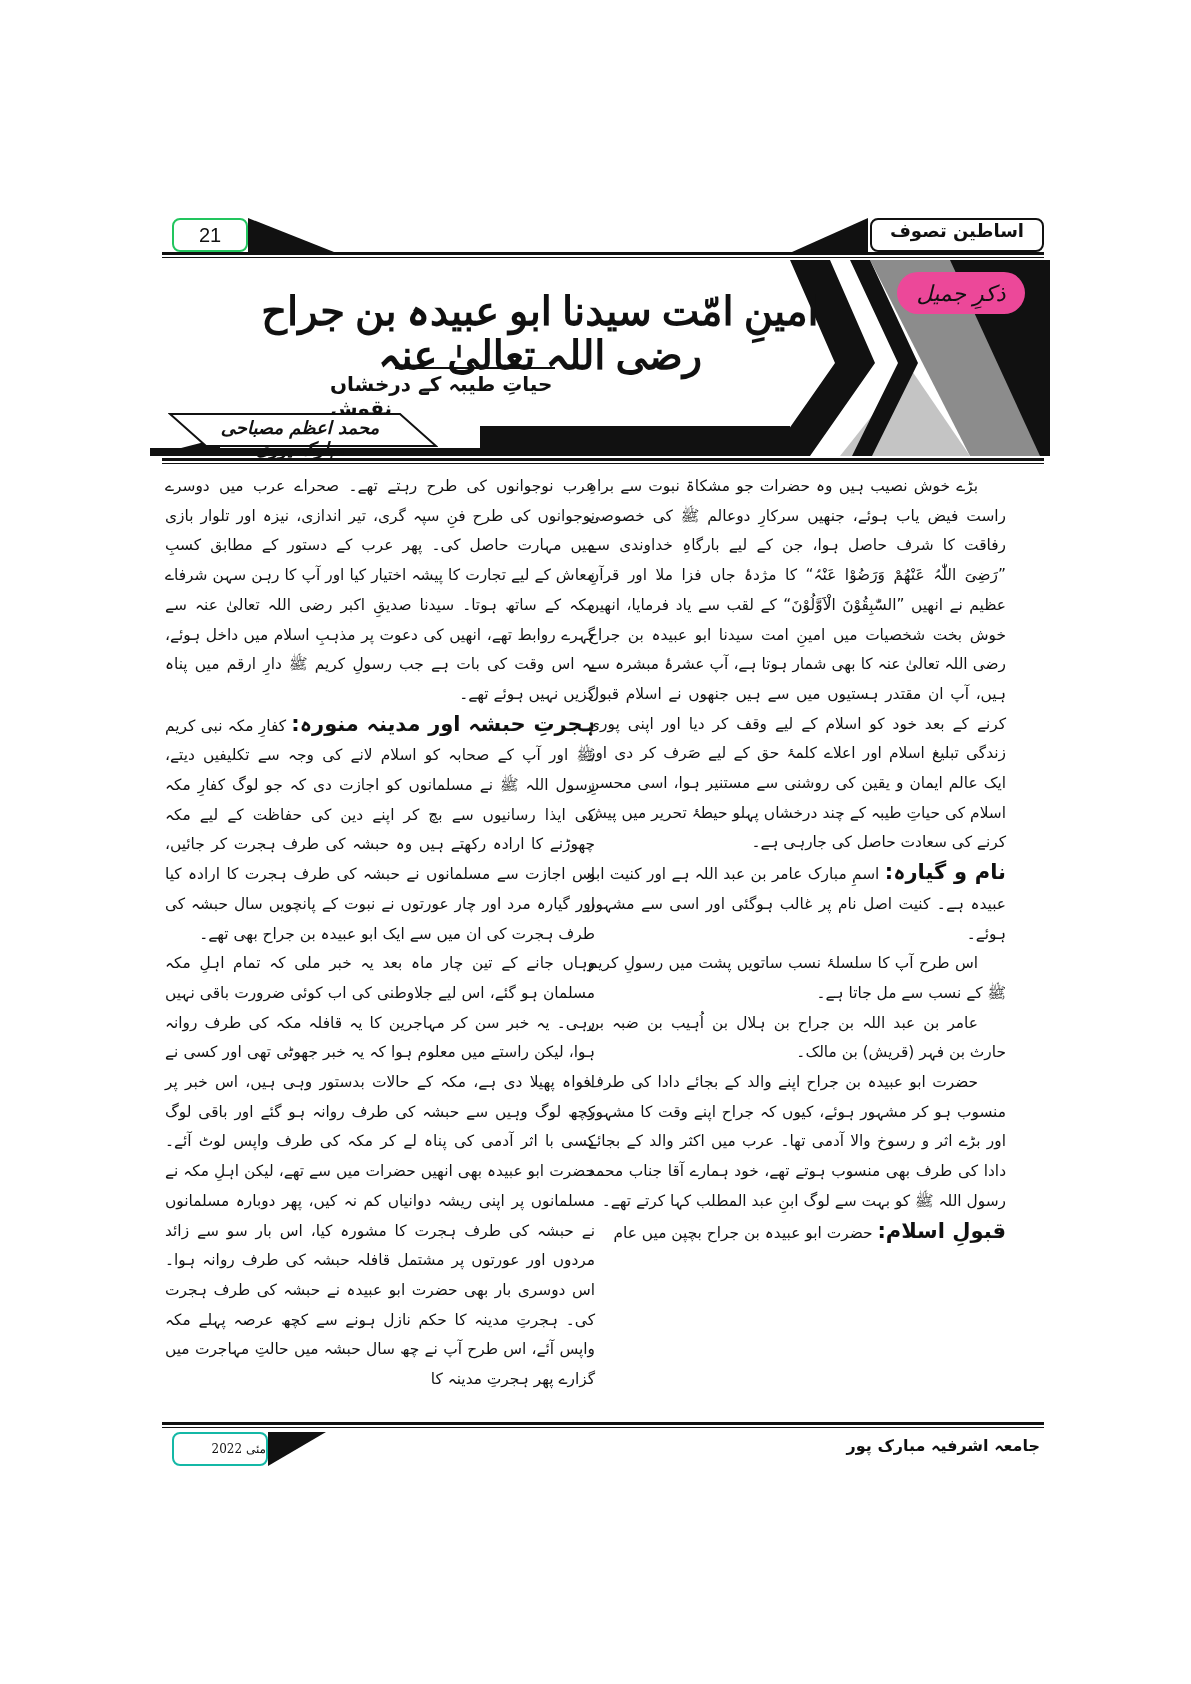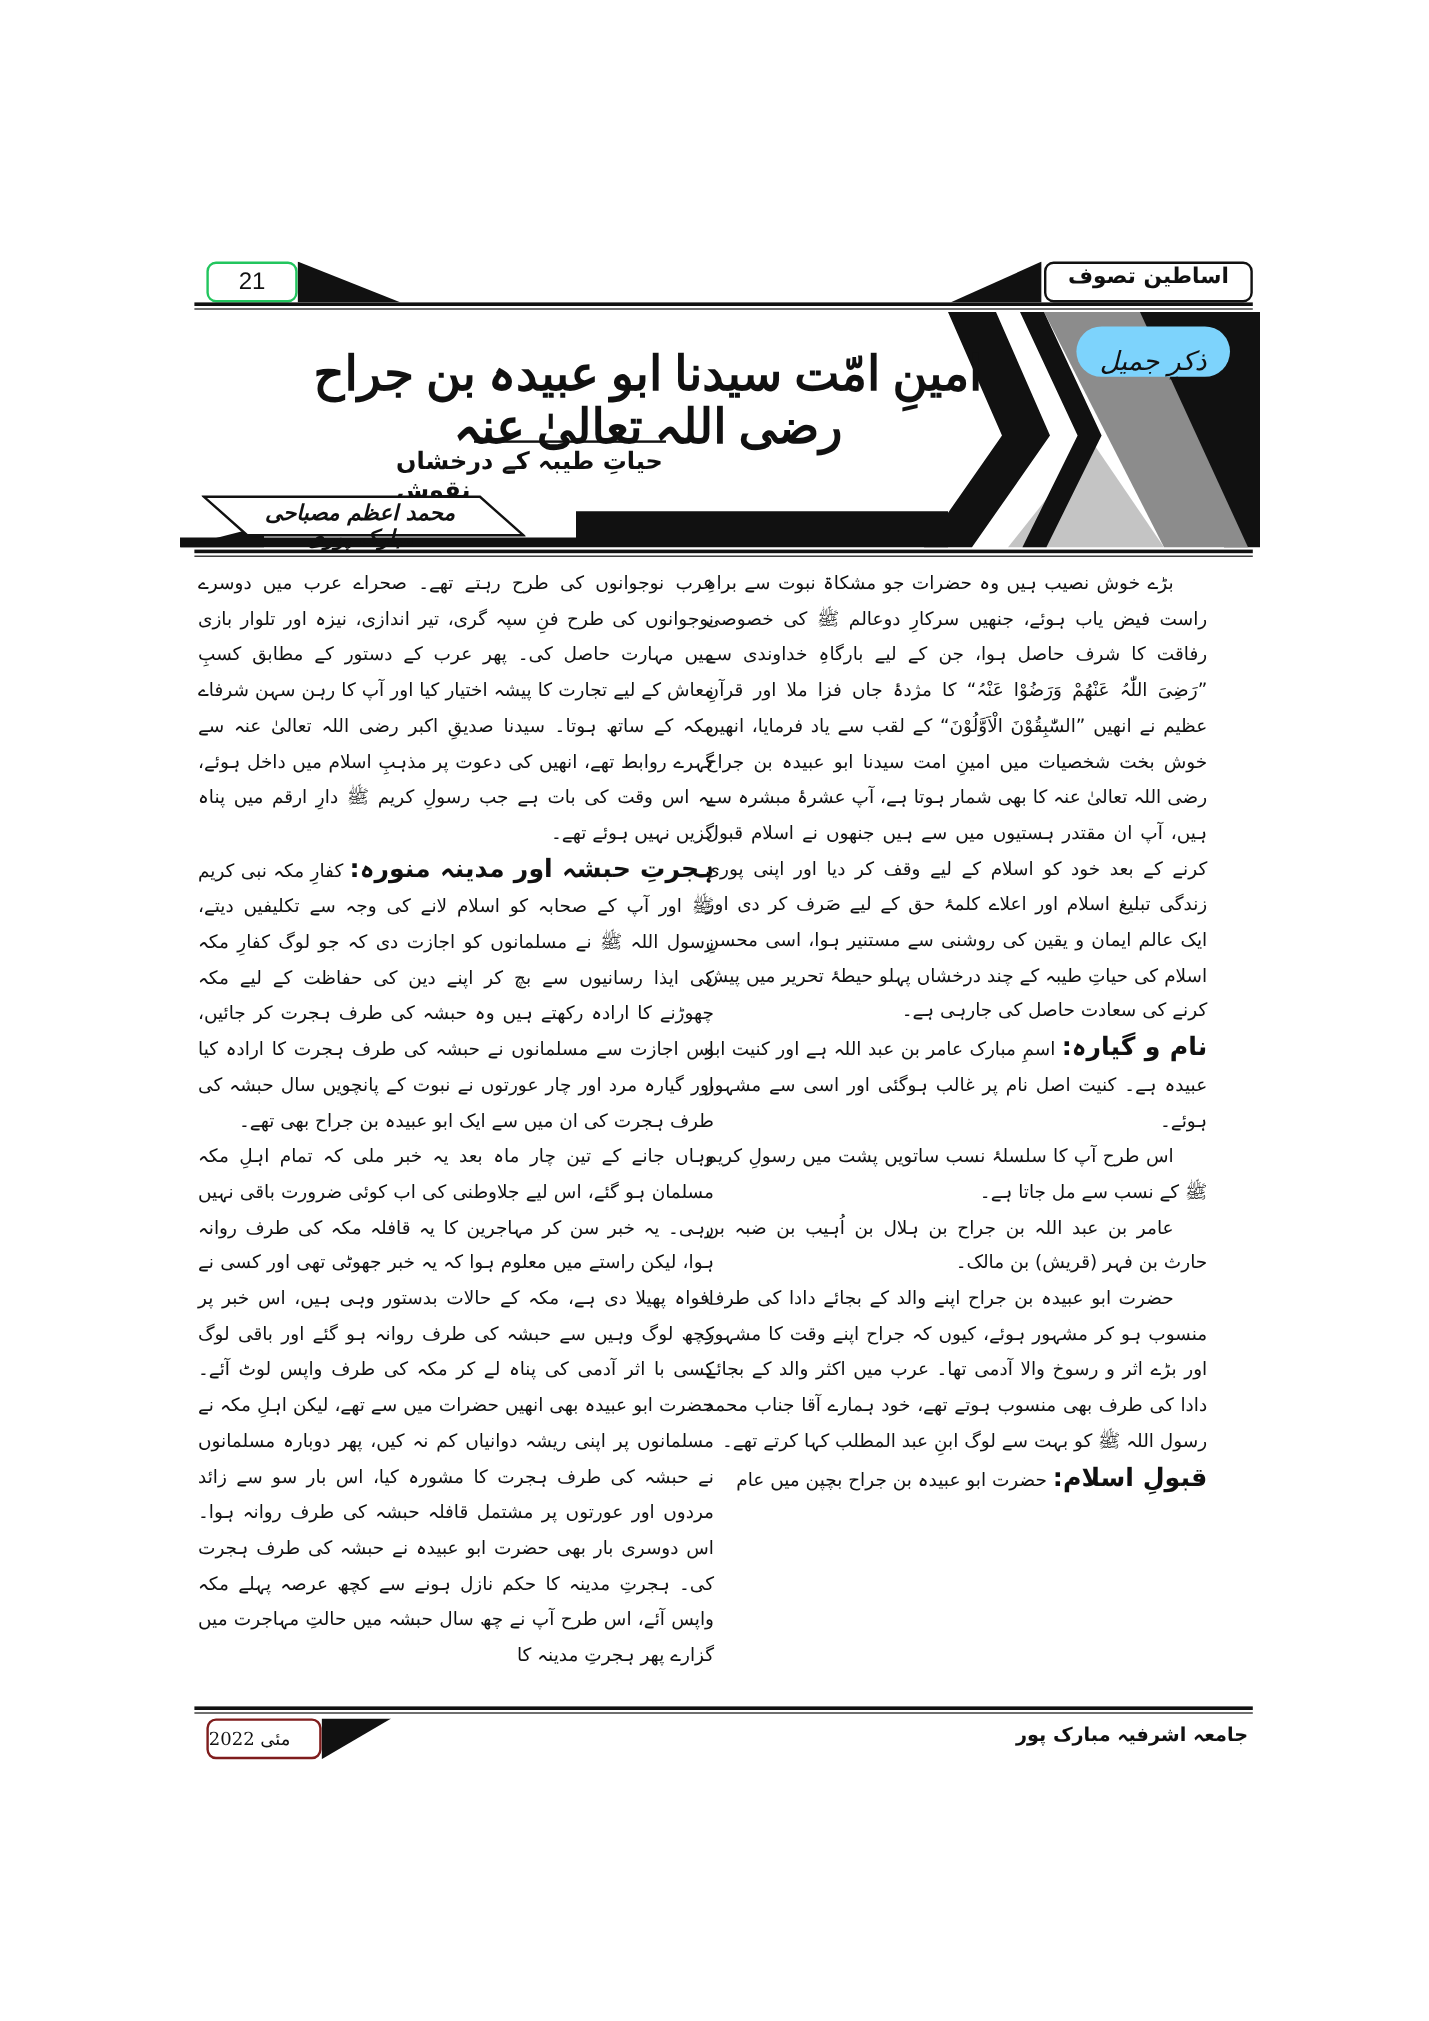--- a/index.html
+++ b/index.html
@@ -14,36 +14,36 @@
     font-size: 20px; background: #fff; }
   .mag-box { left: 870px; top: 218px; width: 170px; height: 30px;
     border: 2px solid #111; border-radius: 8px; display: flex; align-items: flex-start;
     justify-content: center; direction: rtl; font-size: 18px; font-weight: bold; background: #fff; }
   .rule-double { height: 0; border-top: 3px solid #111; border-bottom: 1px solid #111; padding-top: 2px; }
 
   
   .title { direction: rtl; text-align: center; font-family: Liberation Serif, serif; font-weight: bold;
     font-size: 40px; line-height: 1.1; }
   .subtitle { direction: rtl; text-align: left; font-weight: bold; font-size: 20px; }
-  .zikr-pill { left: 897px; top: 272px; width: 128px; height: 42px; background: #7dd3fc;
-    border-radius: 22px; display: flex; align-items: flex-end; justify-content: center;
+  .zikr-pill { left: 897px; top: 272px; width: 128px; height: 42px; background: #ec4899;
+    border-radius: 22px; display: flex; align-items: center; justify-content: center;
     direction: rtl; font-family: "DejaVu Serif", serif; font-size: 22px; font-style: italic; }
   .author { direction: rtl; font-weight: bold; font-style: italic; font-size: 18px; }
 
   
   .col { direction: rtl; text-align: justify; text-align-last: right; font-size: 15.4px;
     line-height: 29.7px; font-family: "DejaVu Sans", sans-serif; }
   .col p { margin: 0; }
   .col .indent { text-indent: 28px; }
   .col .head { font-weight: bold; font-size: 21px; }
 
   
-  .date-box { left: 172px; top: 1432px; width: 92px; height: 30px; border: 2px solid #7f1d1d;
-    border-radius: 8px; display: flex; align-items: center; justify-content: flex-end;
-    font-family: "DejaVu Serif", serif; font-size: 15px; direction: rtl; }
+  .date-box { left: 172px; top: 1432px; width: 92px; height: 30px; border: 2px solid #14b8a6;
+    border-radius: 8px; display: flex; align-items: center; justify-content: flex-start;
+    font-family: "DejaVu Serif", serif; font-size: 12px; direction: rtl; }
   .footer-org { direction: rtl; font-size: 16px; font-weight: bold; }
 </style>
 </head>
 <body>
 
 <div class="abs page-num-box">
   <span>21</span>
 </div>
 <svg class="abs" style="left:248px;top:218px" width="90" height="34">
   <polygon points="0,0 0,34 86,34" fill="#111"></polygon>

